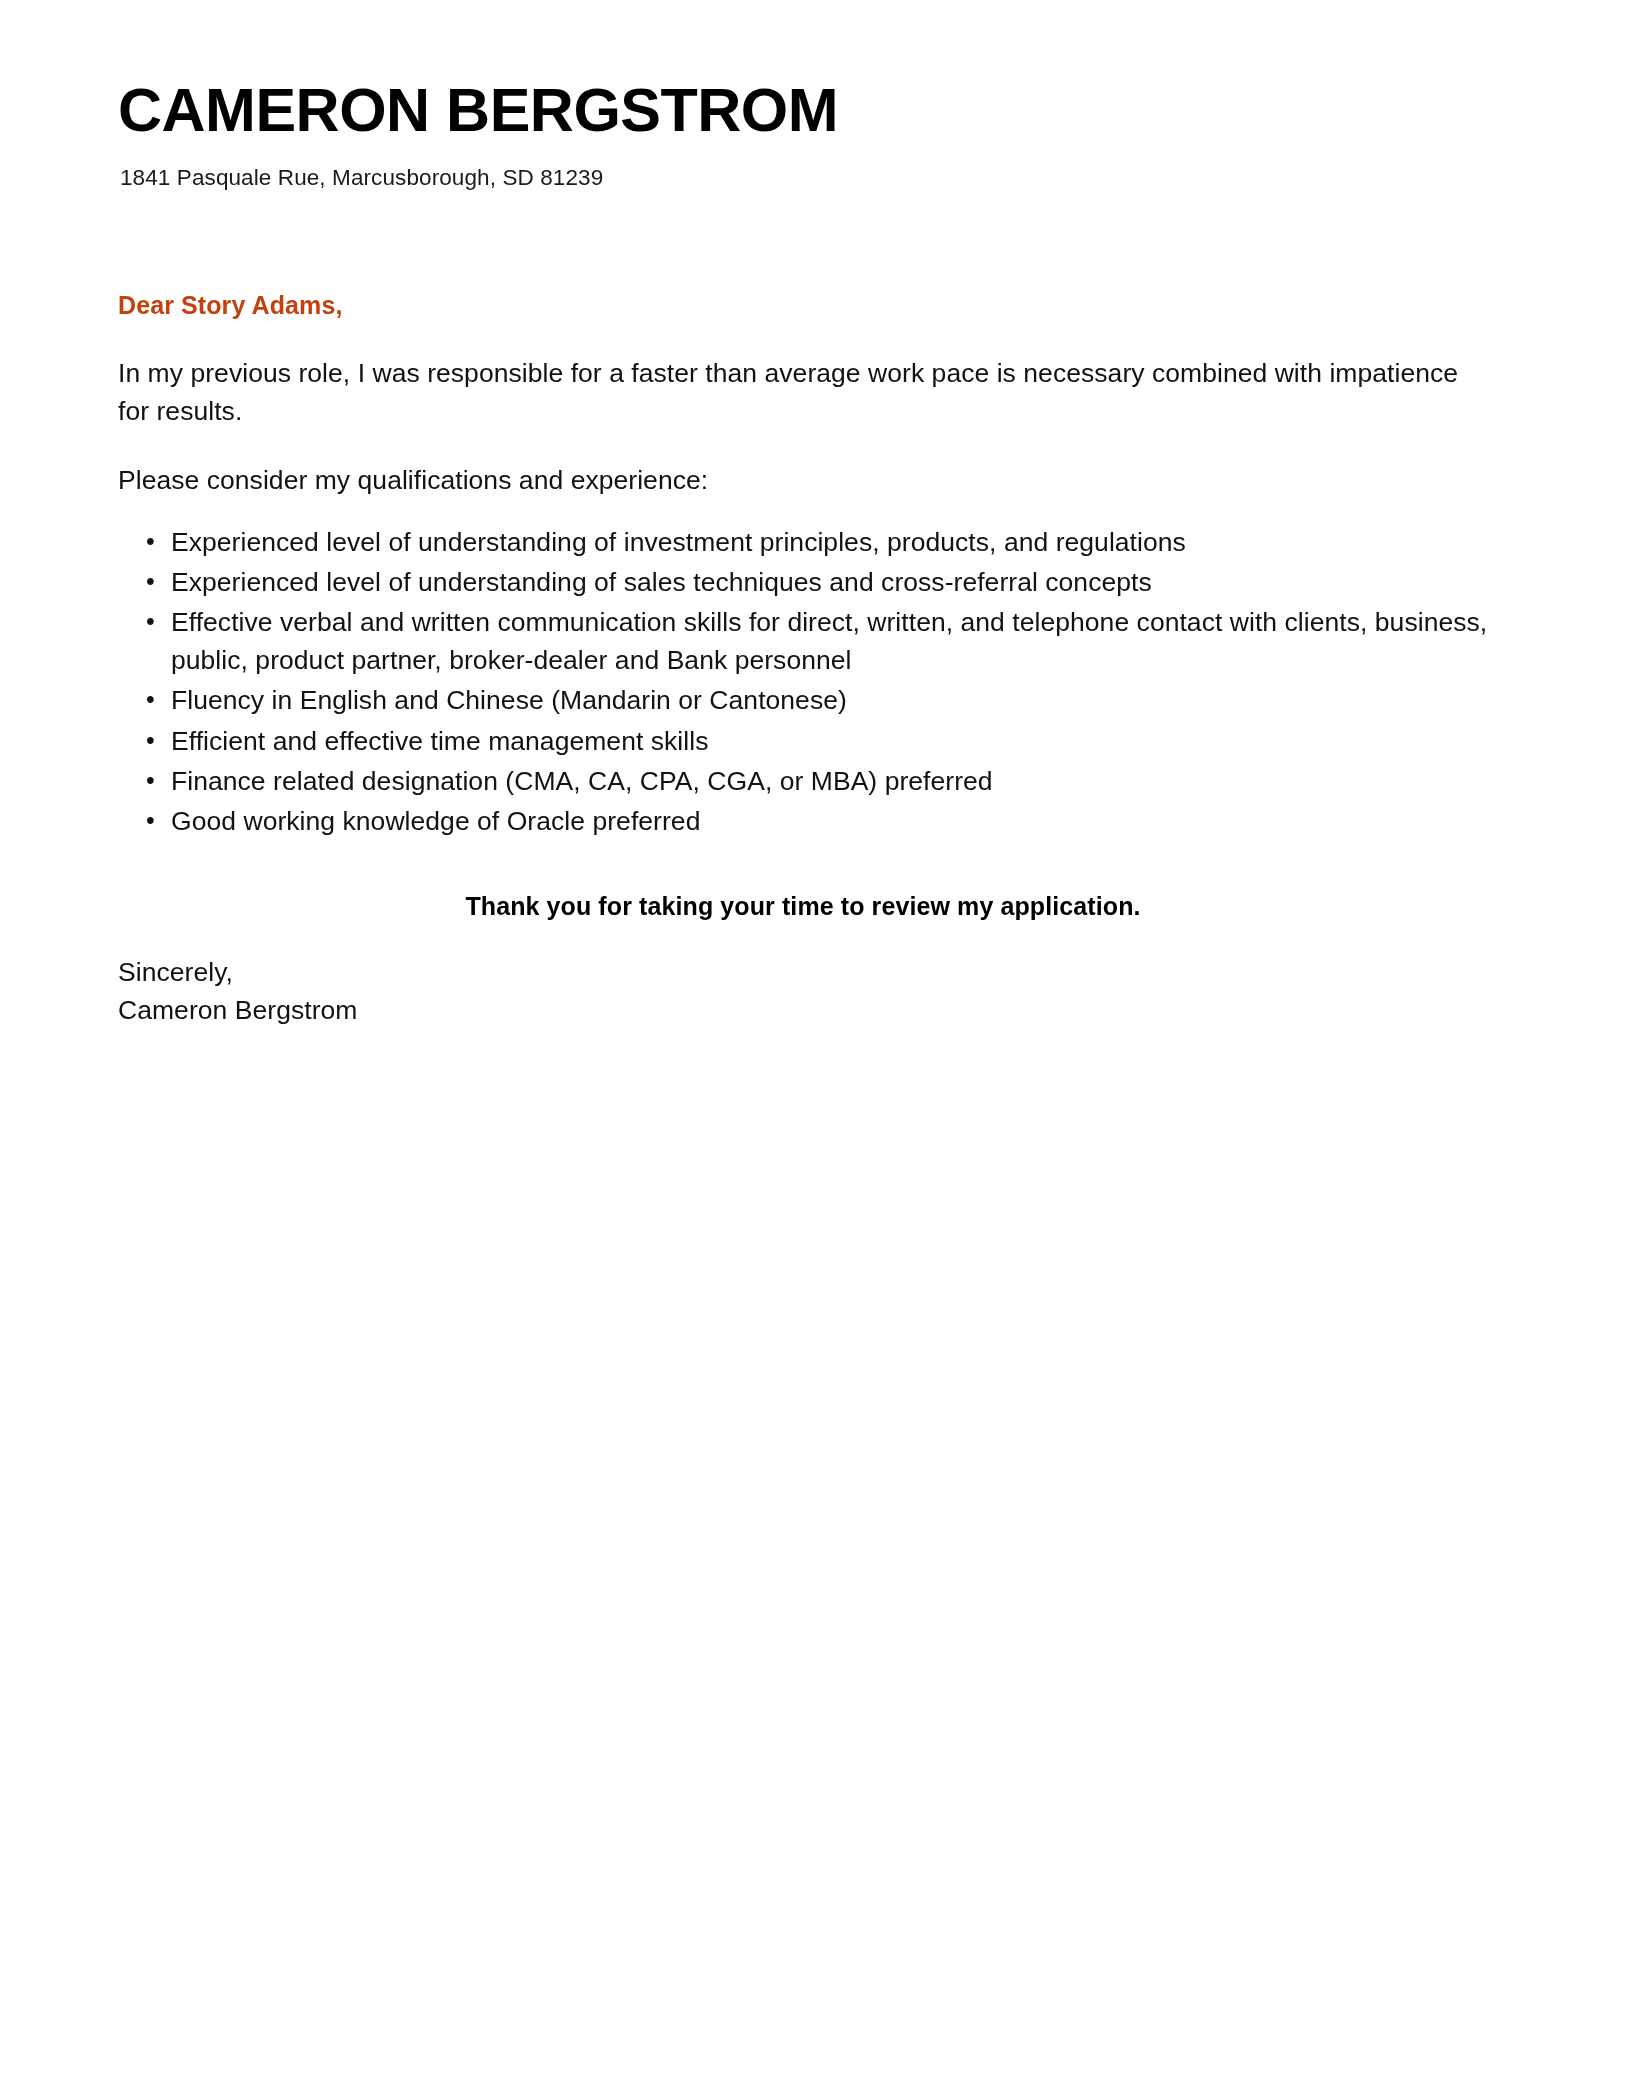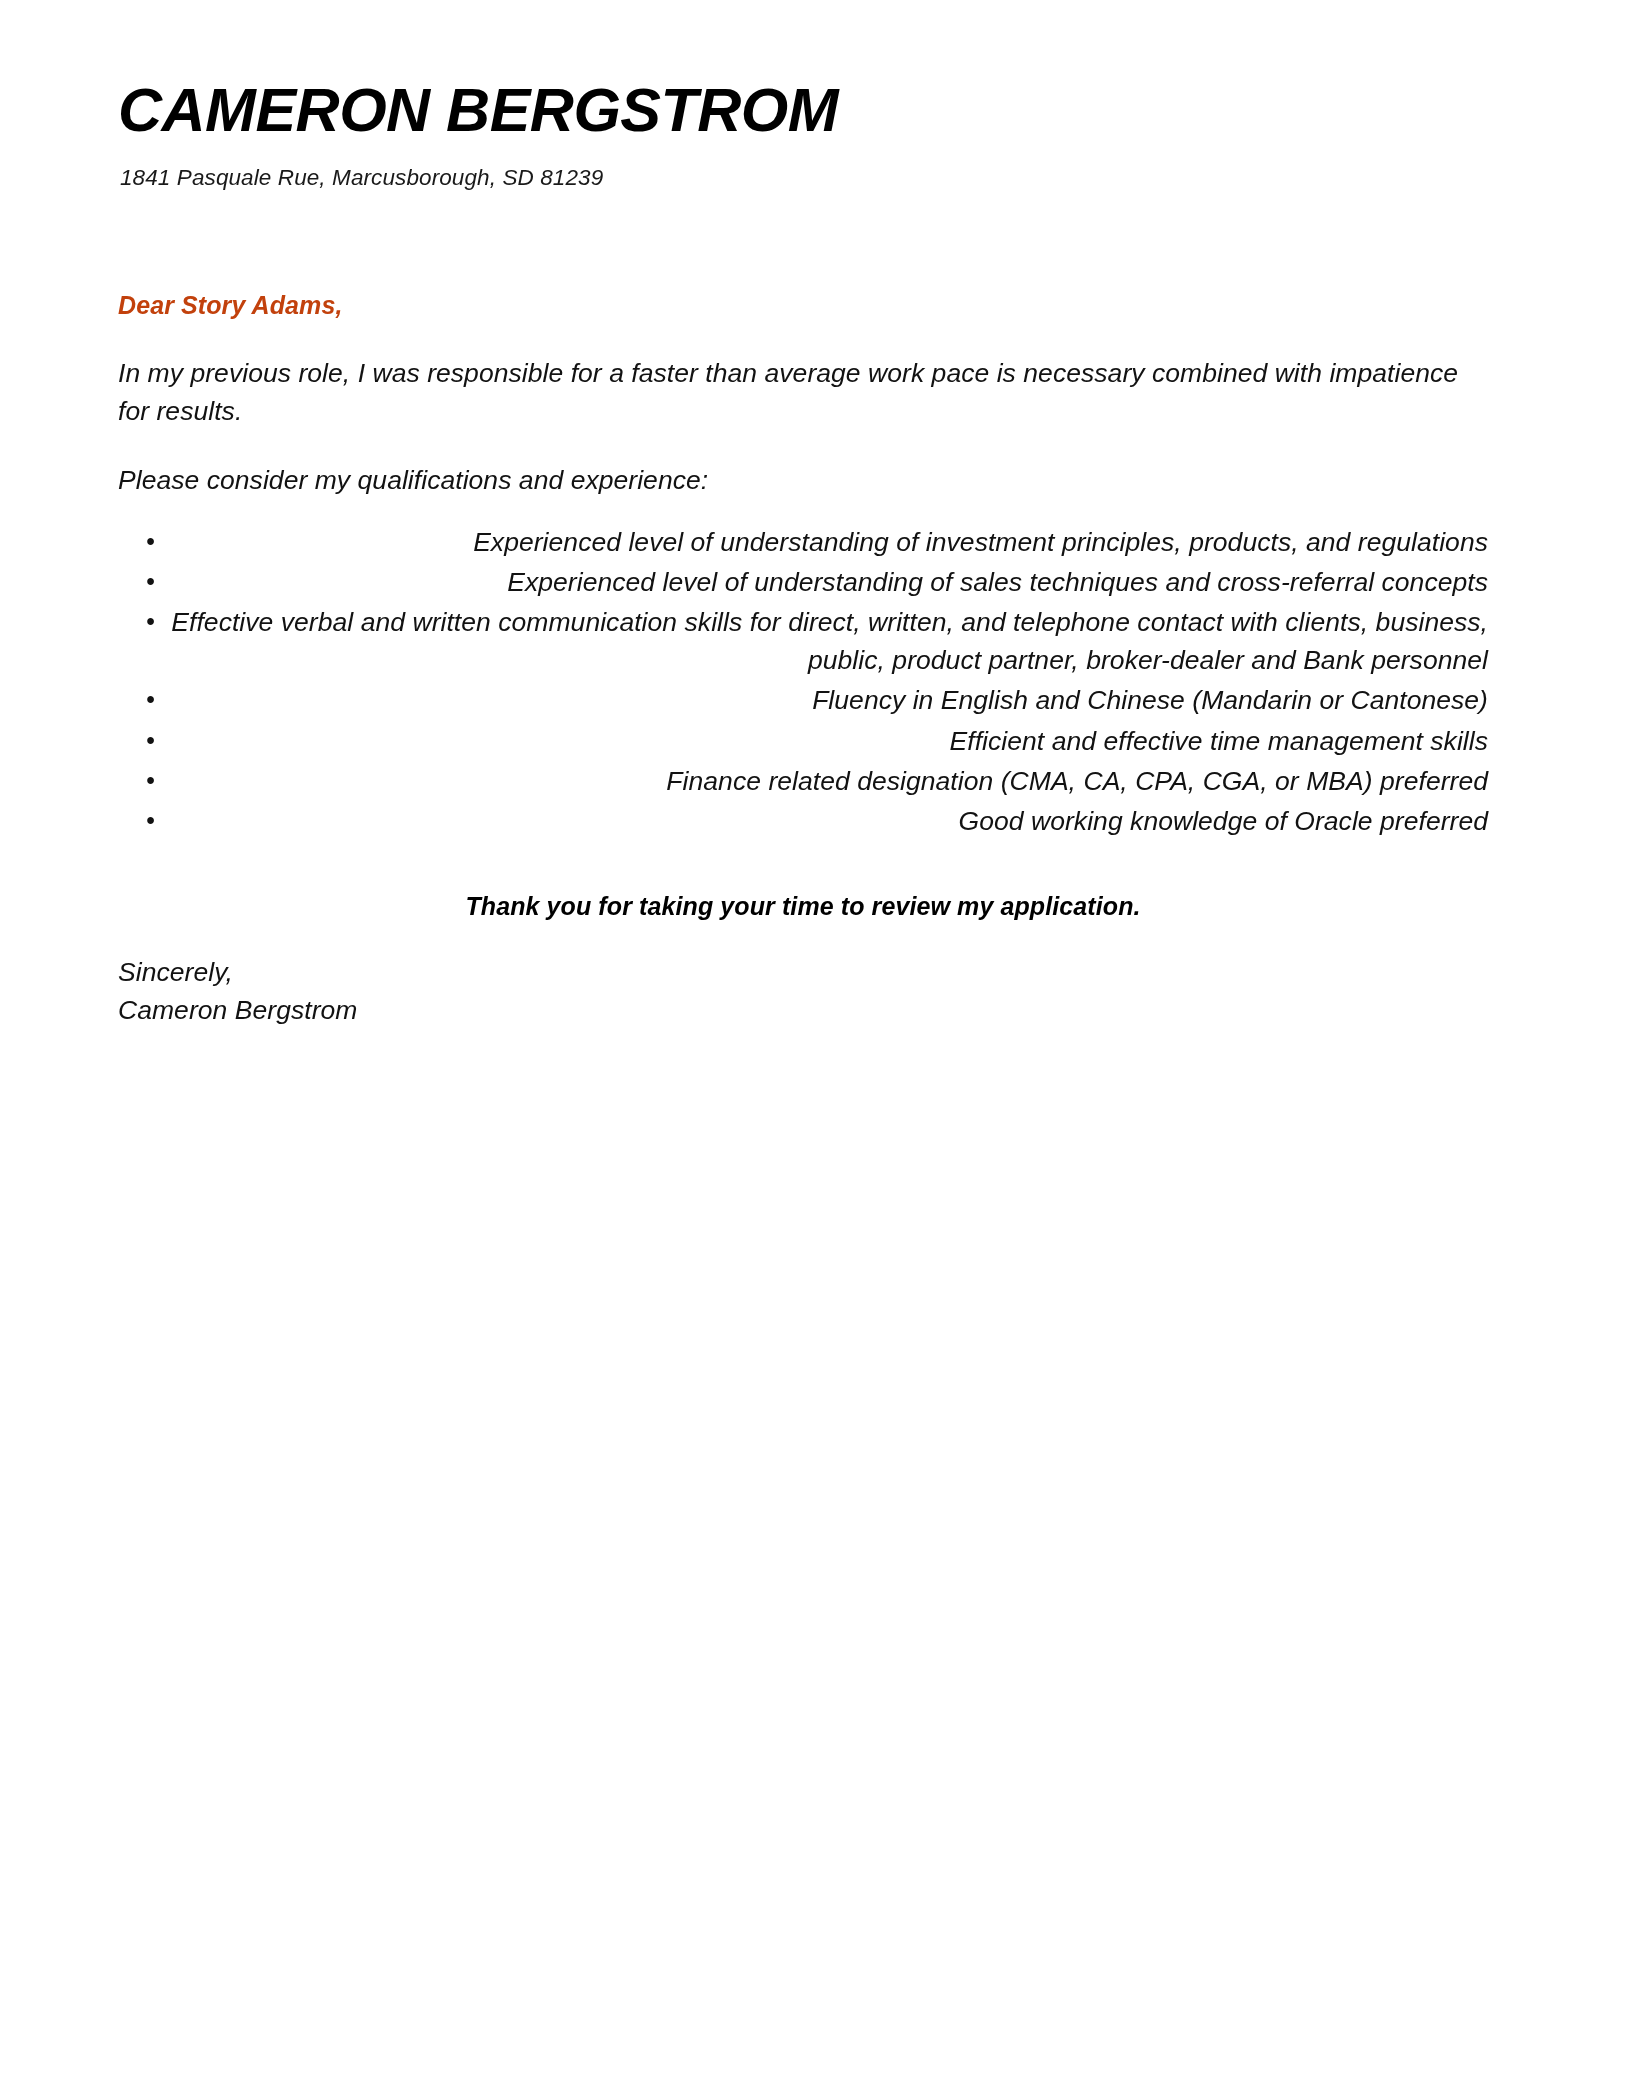--- a/index.html
+++ b/index.html
@@ -24,21 +24,20 @@
     overflow: hidden;
   }
 
   .sheet {
     position: absolute;
     left: 0;
     top: 0;
     width: 1632px;
     padding: 78px 82px 0 118px;
     box-sizing: border-box;
-    font-style: italic;
   }
 
   
   .letter-name {
     font-family: "Liberation Sans", sans-serif;
     font-weight: 700;
     font-size: 61px;
     line-height: 1.08;
     letter-spacing: -0.5px;
     margin: 0 0 0 0;
@@ -79,21 +78,20 @@
   }
 
   .para.tight {
     margin-bottom: 24px;
   }
 
   .qual-list {
     list-style: none;
     margin: 0 0 0 0;
     padding: 0;
-    text-align: right;
   }
 
   .qual-list li {
     position: relative;
     font-size: 26.5px;
     line-height: 1.44;
     color: #121212;
     padding-left: 53px;
     margin: 0 0 2px 0;
     letter-spacing: 0.05px;

